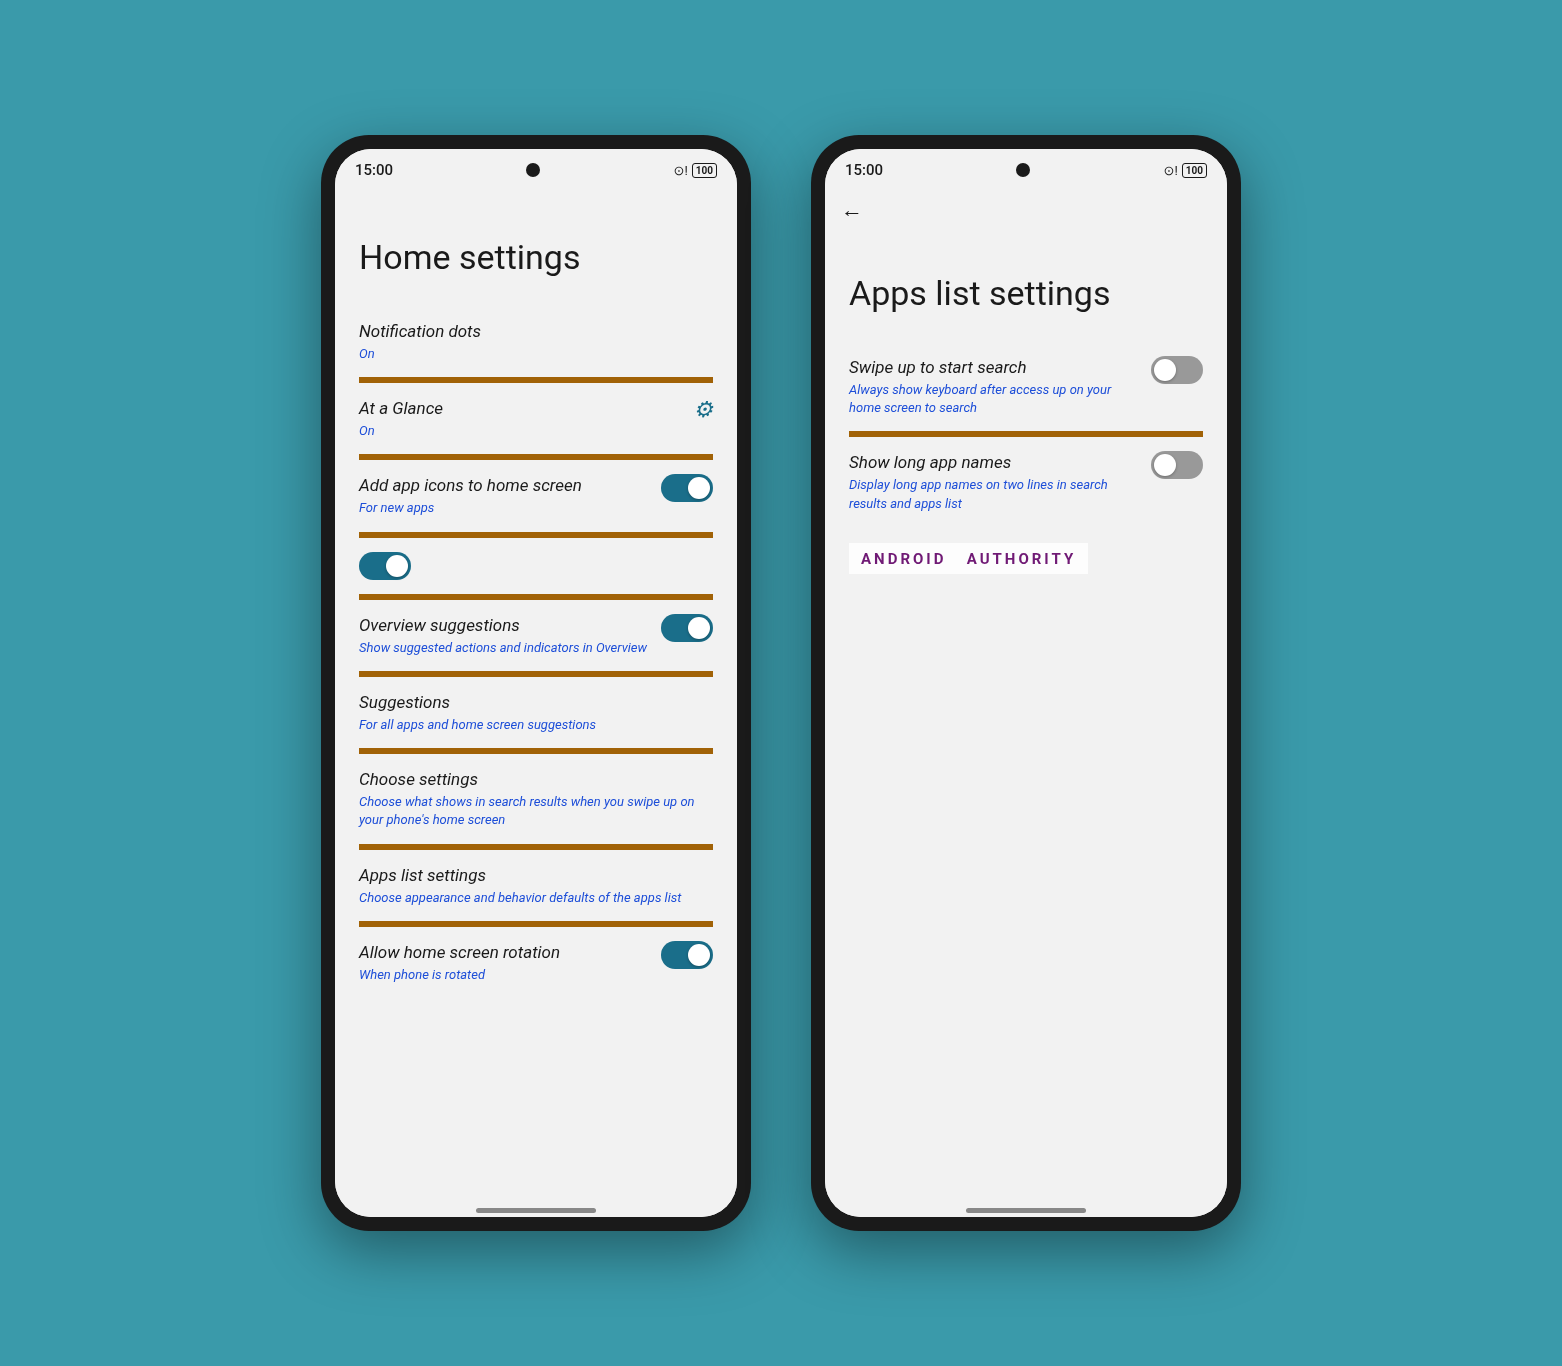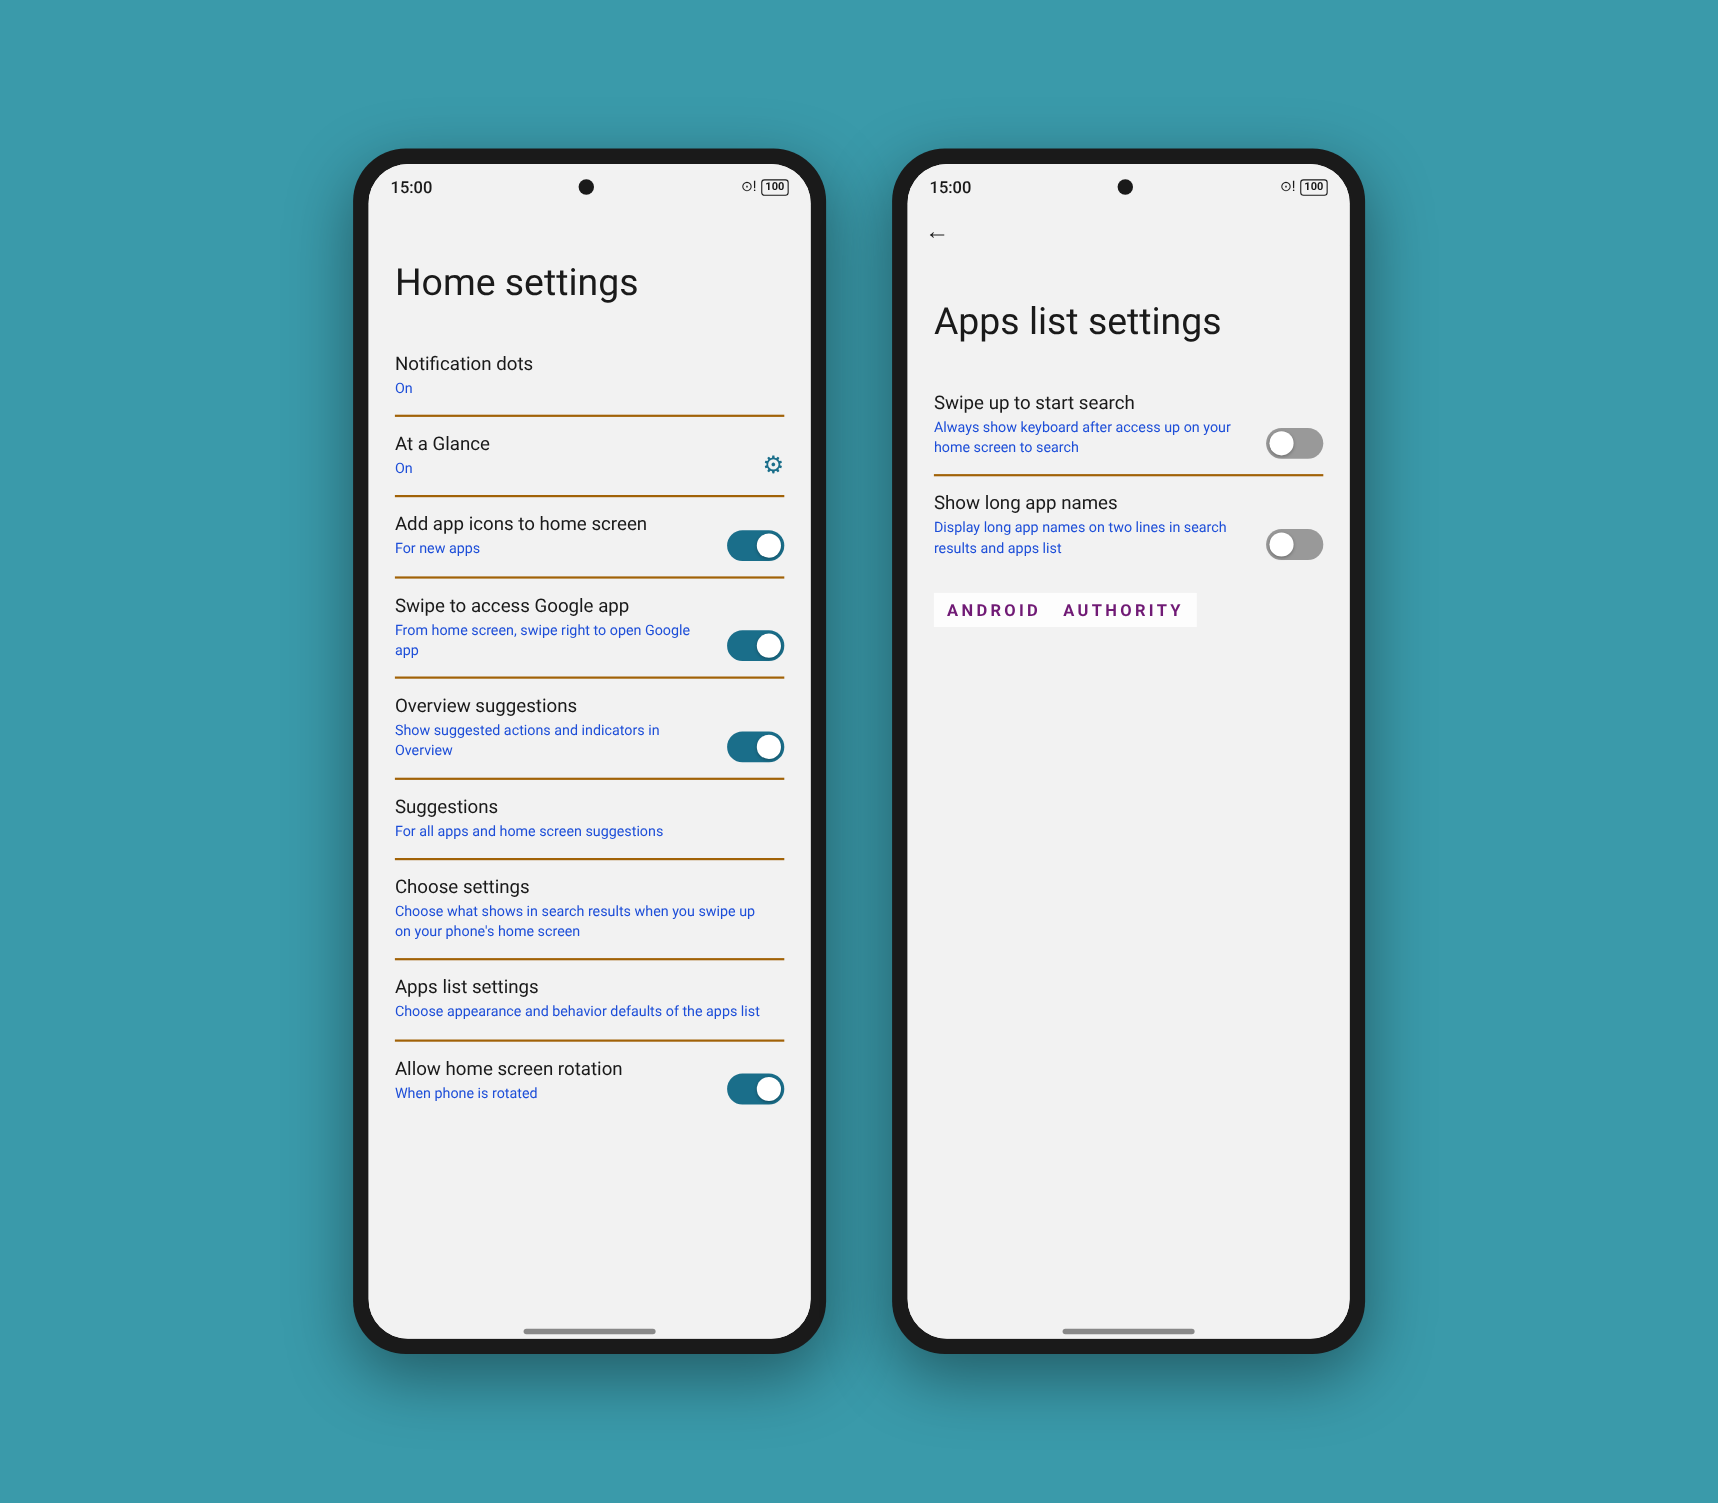--- a/index.html
+++ b/index.html
@@ -90,24 +90,25 @@
       font-weight: 400;
       color: #1a1a1a;
       margin-bottom: 28px;
       margin-top: 30px;
       line-height: 1.2;
     }
 
     .setting-item {
       padding: 14px 0;
       display: flex;
-      align-items: flex-end;
+      align-items: flex-start;
       justify-content: space-between;
       border-bottom: none;
       cursor: pointer;
+      font-style: italic;
     }
 
     .setting-item-text {
       flex: 1;
       padding-right: 12px;
     }
 
     .setting-title {
       font-size: 17px;
       font-weight: 400;
@@ -204,21 +205,21 @@
 
     .watermark-text {
       font-size: 15px;
       font-weight: 700;
       letter-spacing: 3px;
       color: #701a75;
       text-transform: uppercase;
     }
 
     .setting-item + .setting-item {
-      border-top: 2px solid #a16207;
+      border-top: 6px solid #a16207;
     }
   </style>
 </head>
 <body>
 
 <div class="phone">
   <div class="phone-screen">
 
     <div class="status-bar">
       <span class="status-time">15:00</span>
@@ -251,24 +252,20 @@
         <div class="setting-item-text">
           <div class="setting-title">Add app icons to home screen</div>
           <div class="setting-subtitle">For new apps</div>
         </div>
         <div class="toggle on">
           <div class="toggle-knob"></div>
         </div>
       </div>
 
       <div class="setting-item">
-        <div class="setting-item-text">
-          <div class="setting-title">Swipe to access Google app</div>
-          <div class="setting-subtitle">From home screen, swipe right to open Google app</div>
-        </div>
         <div class="toggle on">
           <div class="toggle-knob"></div>
         </div>
       </div>
 
       <div class="setting-item">
         <div class="setting-item-text">
           <div class="setting-title">Overview suggestions</div>
           <div class="setting-subtitle">Show suggested actions and indicators in Overview</div>
         </div>

